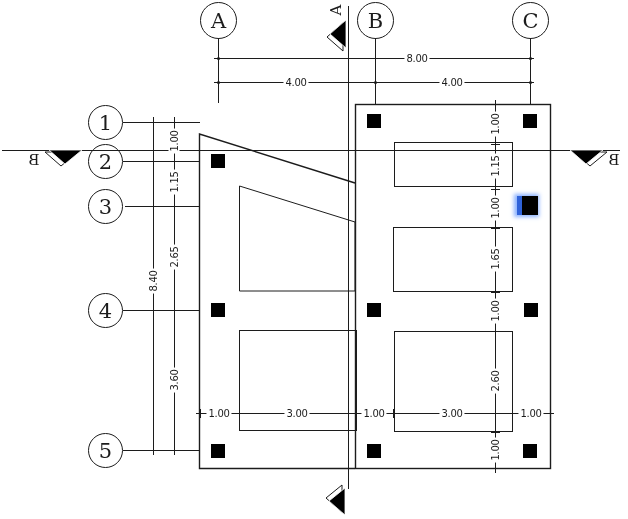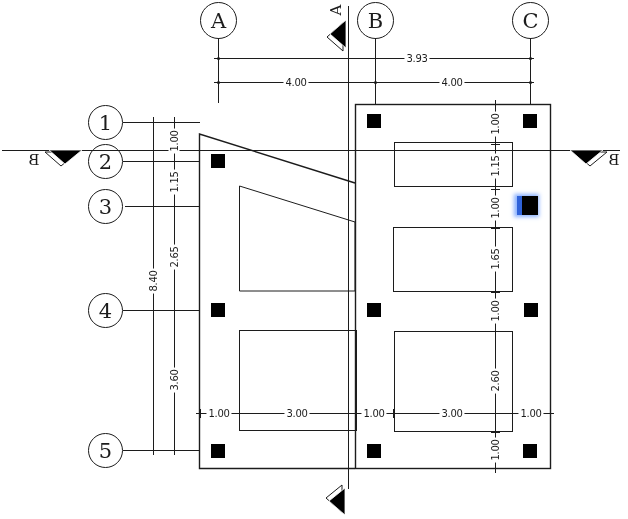--- a/index.html
+++ b/index.html
@@ -87,21 +87,21 @@
   <div class="tickv" style="left:218px;top:54px;"></div>
   <div class="tickv" style="left:530px;top:54px;"></div>
   <div class="tickv" style="left:218px;top:78px;"></div>
   <div class="tickv" style="left:375px;top:78px;"></div>
   <div class="tickv" style="left:530px;top:78px;"></div>
   <div class="dot" style="left:217px;top:57px;"></div>
   <div class="dot" style="left:529px;top:57px;"></div>
   <div class="dot" style="left:217px;top:81px;"></div>
   <div class="dot" style="left:374px;top:81px;"></div>
   <div class="dot" style="left:529px;top:81px;"></div>
-  <span class="dim" style="left:417px;top:58px;">3.93</span>
+  <span class="dim" style="left:417px;top:58px;">8.00</span>
   <span class="dim" style="left:296px;top:82px;">4.00</span>
   <span class="dim" style="left:452px;top:82px;">4.00</span>
 
   <div class="ln v" style="left:153px;top:117px;height:338px;"></div>
   <div class="ln v" style="left:174px;top:117px;height:338px;"></div>
   <div class="tickh" style="left:149px;top:122px;"></div>
   <div class="tickh" style="left:149px;top:450px;"></div>
   <div class="tickh" style="left:170px;top:122px;"></div>
   <div class="tickh" style="left:170px;top:161px;"></div>
   <div class="tickh" style="left:170px;top:206px;"></div>

